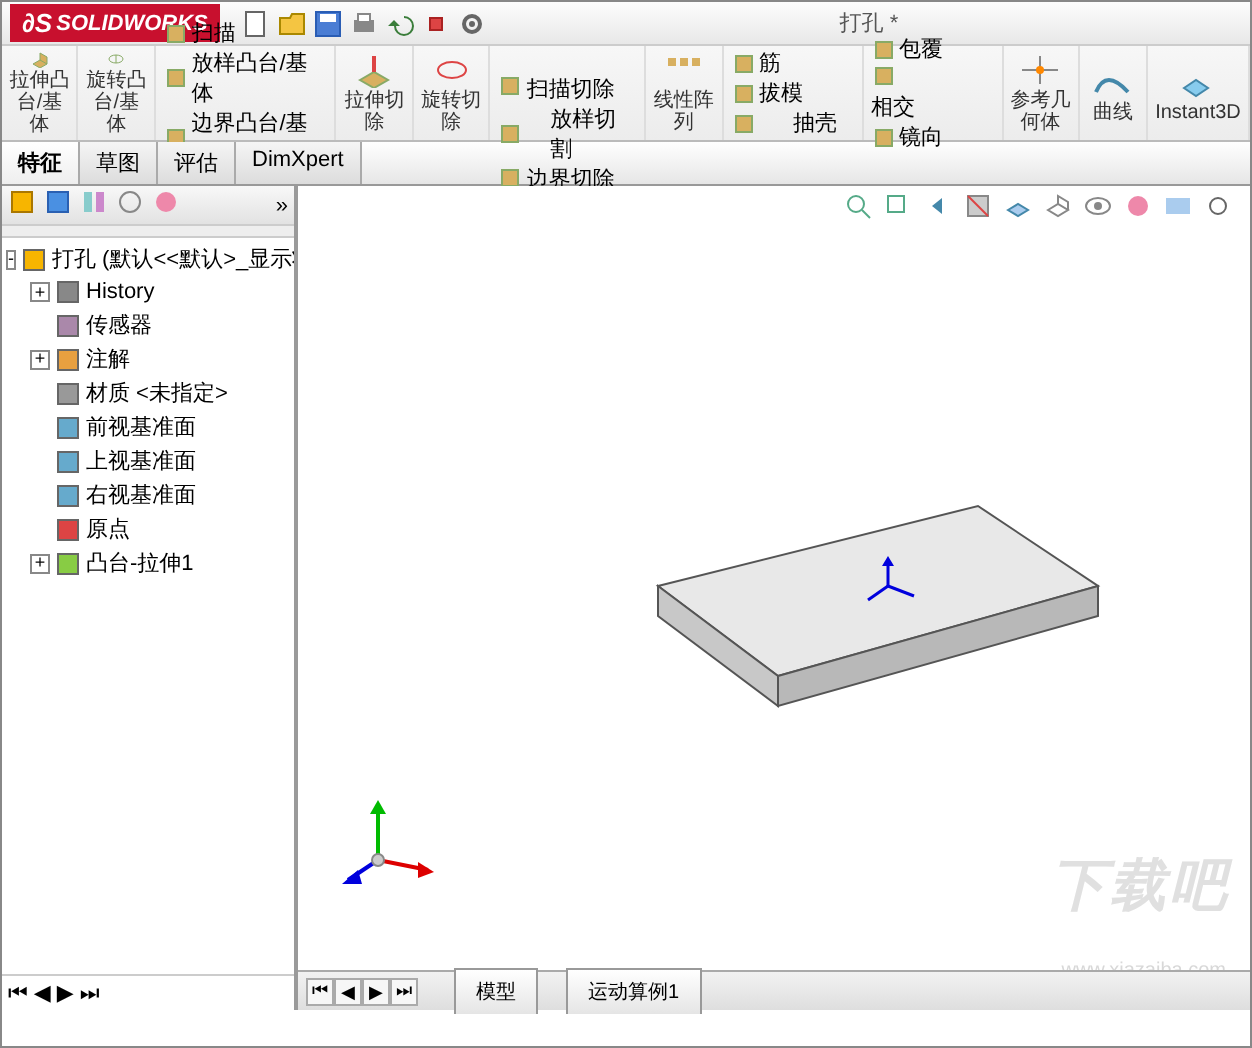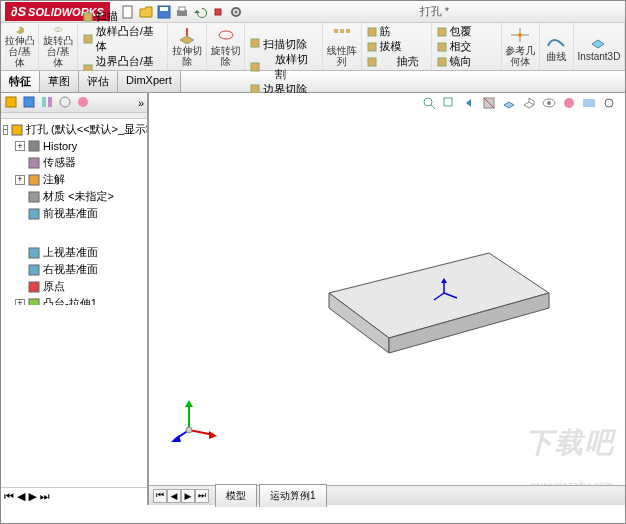--- a/index.html
+++ b/index.html
@@ -22,21 +22,21 @@
 .side-icons{height:20px;background:linear-gradient(#f8f8f8,#e2e2e2);border-bottom:1px solid #ccc;display:flex;align-items:center;padding:0 3px;gap:4px}
 .tree{flex:1;overflow:auto;padding:2px 0}
 .tree-item{display:flex;align-items:center;padding:1px 2px;cursor:pointer;white-space:nowrap}
 .exp{width:10px;height:10px;border:1px solid #888;display:inline-flex;align-items:center;justify-content:center;font-size:9px;line-height:1;margin-right:2px;background:#fff}
 .tic{width:14px;height:14px;margin-right:2px;display:inline-block}
 .viewport{flex:1;position:relative;background:#fff}
 .view-toolbar{position:absolute;top:2px;right:8px;display:flex;gap:4px}
 .vt-ic{width:16px;height:16px;cursor:pointer}
 .triad{position:absolute;left:20px;bottom:60px}
 .bottom-bar{position:absolute;bottom:0;left:0;right:0;height:20px;background:linear-gradient(#f2f2f2,#dedede);border-top:1px solid #aaa;display:flex;align-items:center}
-.btab{padding:4px 10px;border:1px solid #999;border-bottom:none;background:linear-gradient(#fff,#e5e5e5);margin-left:2px;cursor:pointer;font-size:10px}
+.btab{padding:4px 10px;border:1px solid #999;border-bottom:none;background:linear-gradient(#fff,#e5e5e5);margin-left:14px;cursor:pointer;font-size:10px}
 .nav-arrows{display:flex;margin:0 4px}
 .nav-arrows span{width:14px;height:14px;border:1px solid #aaa;background:#f7f7f7;display:flex;align-items:center;justify-content:center;font-size:9px;cursor:pointer}
 .side-bottom{height:18px;border-top:1px solid #ccc;display:flex;align-items:center;padding:0 3px;gap:3px}
 .watermark{position:absolute;right:10px;bottom:43px;font-size:28px;color:#e0e0e0;font-weight:bold;font-style:italic;pointer-events:none;letter-spacing:2px}
 .watermark-sub{position:absolute;right:12px;bottom:14px;font-size:10px;color:#d8d8d8;pointer-events:none}
 </style>
 </head>
 <body>
 
 <div class="titlebar">
@@ -189,21 +189,21 @@
         <span>抽壳</span>
       </div>
     </div>
     <div class="rbtn" style="min-width: 70px;">
       <div style="display: flex; align-items: center; gap: 2px; font-size: 10px; width: 100%;">
         <svg width="12" height="12">
           <rect x="2" y="2" width="8" height="8" fill="#d8b060" stroke="#8a6"></rect>
         </svg>
         <span>包覆</span>
       </div>
-      <div style="display: flex; align-items: center; gap: 2px; font-size: 10px; width: 100%;">
+      <div style="display: flex; align-items: flex-start; gap: 2px; font-size: 10px; width: 100%; flex-direction: column;">
         <svg width="12" height="12">
           <rect x="2" y="2" width="8" height="8" fill="#d8b060" stroke="#8a6"></rect>
         </svg>
         <span>相交</span>
       </div>
       <div style="display: flex; align-items: center; gap: 2px; font-size: 10px; width: 100%;">
         <svg width="12" height="12">
           <rect x="2" y="2" width="8" height="8" fill="#d8b060" stroke="#8a6"></rect>
         </svg>
         <span>镜向</span>
@@ -296,21 +296,21 @@
             </svg></span>
           <span>材质 &lt;未指定&gt;</span>
         </div>
         <div class="tree-item" style="padding-left: 14px;">
           <span style="width:12px;display:inline-block"></span>
           <span class="tic"><svg width="14" height="14">
               <rect x="2" y="2" width="10" height="10" fill="#6ac" stroke="#666"></rect>
             </svg></span>
           <span>前视基准面</span>
         </div>
-        <div class="tree-item" style="padding-left: 14px; margin-top: 22px;">
+        <div class="tree-item" style="padding-left: 14px;">
           <span style="width:12px;display:inline-block"></span>
           <span class="tic"><svg width="14" height="14">
               <rect x="2" y="2" width="10" height="10" fill="#6ac" stroke="#666"></rect>
             </svg></span>
           <span>上视基准面</span>
         </div>
         <div class="tree-item" style="padding-left: 14px;">
           <span style="width:12px;display:inline-block"></span>
           <span class="tic"><svg width="14" height="14">
               <rect x="2" y="2" width="10" height="10" fill="#6ac" stroke="#666"></rect>

